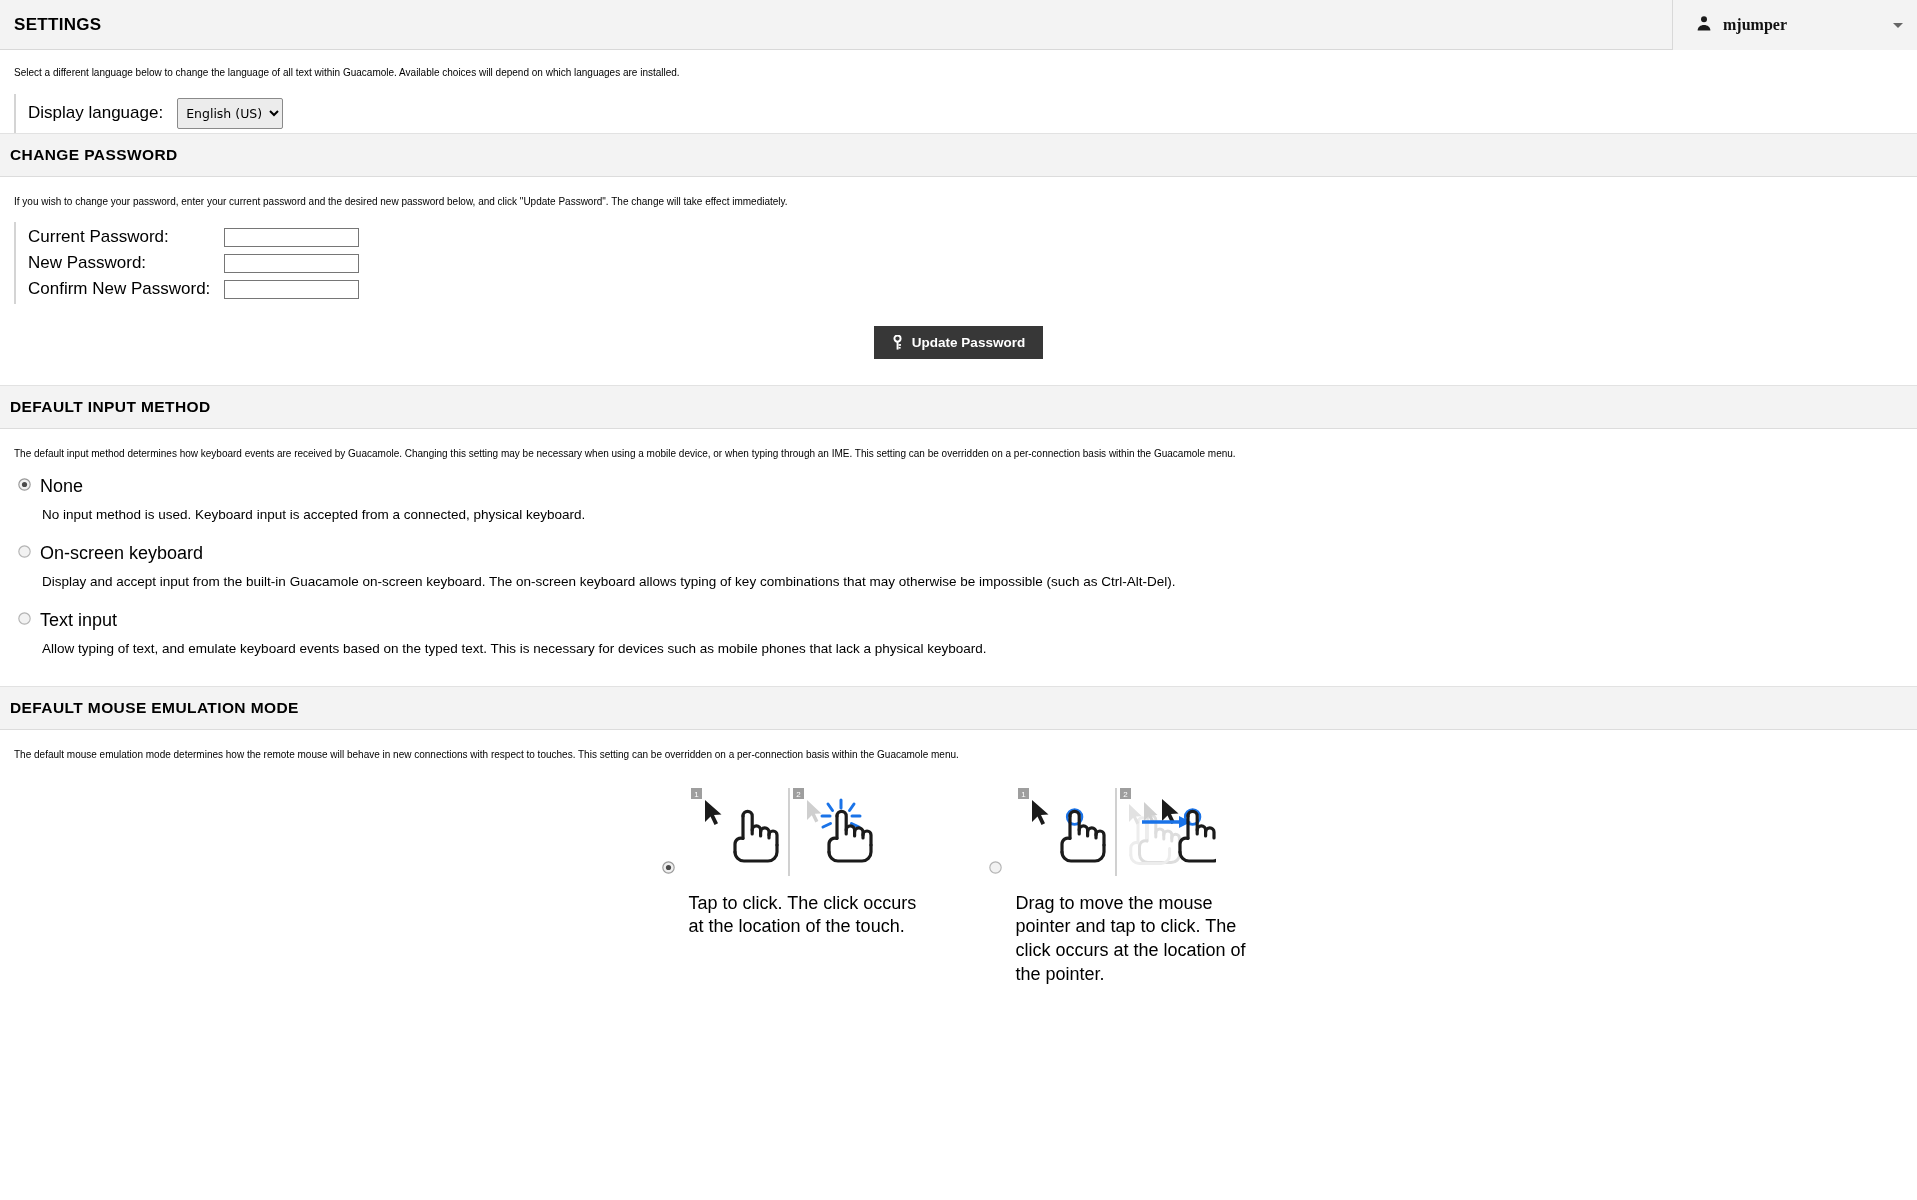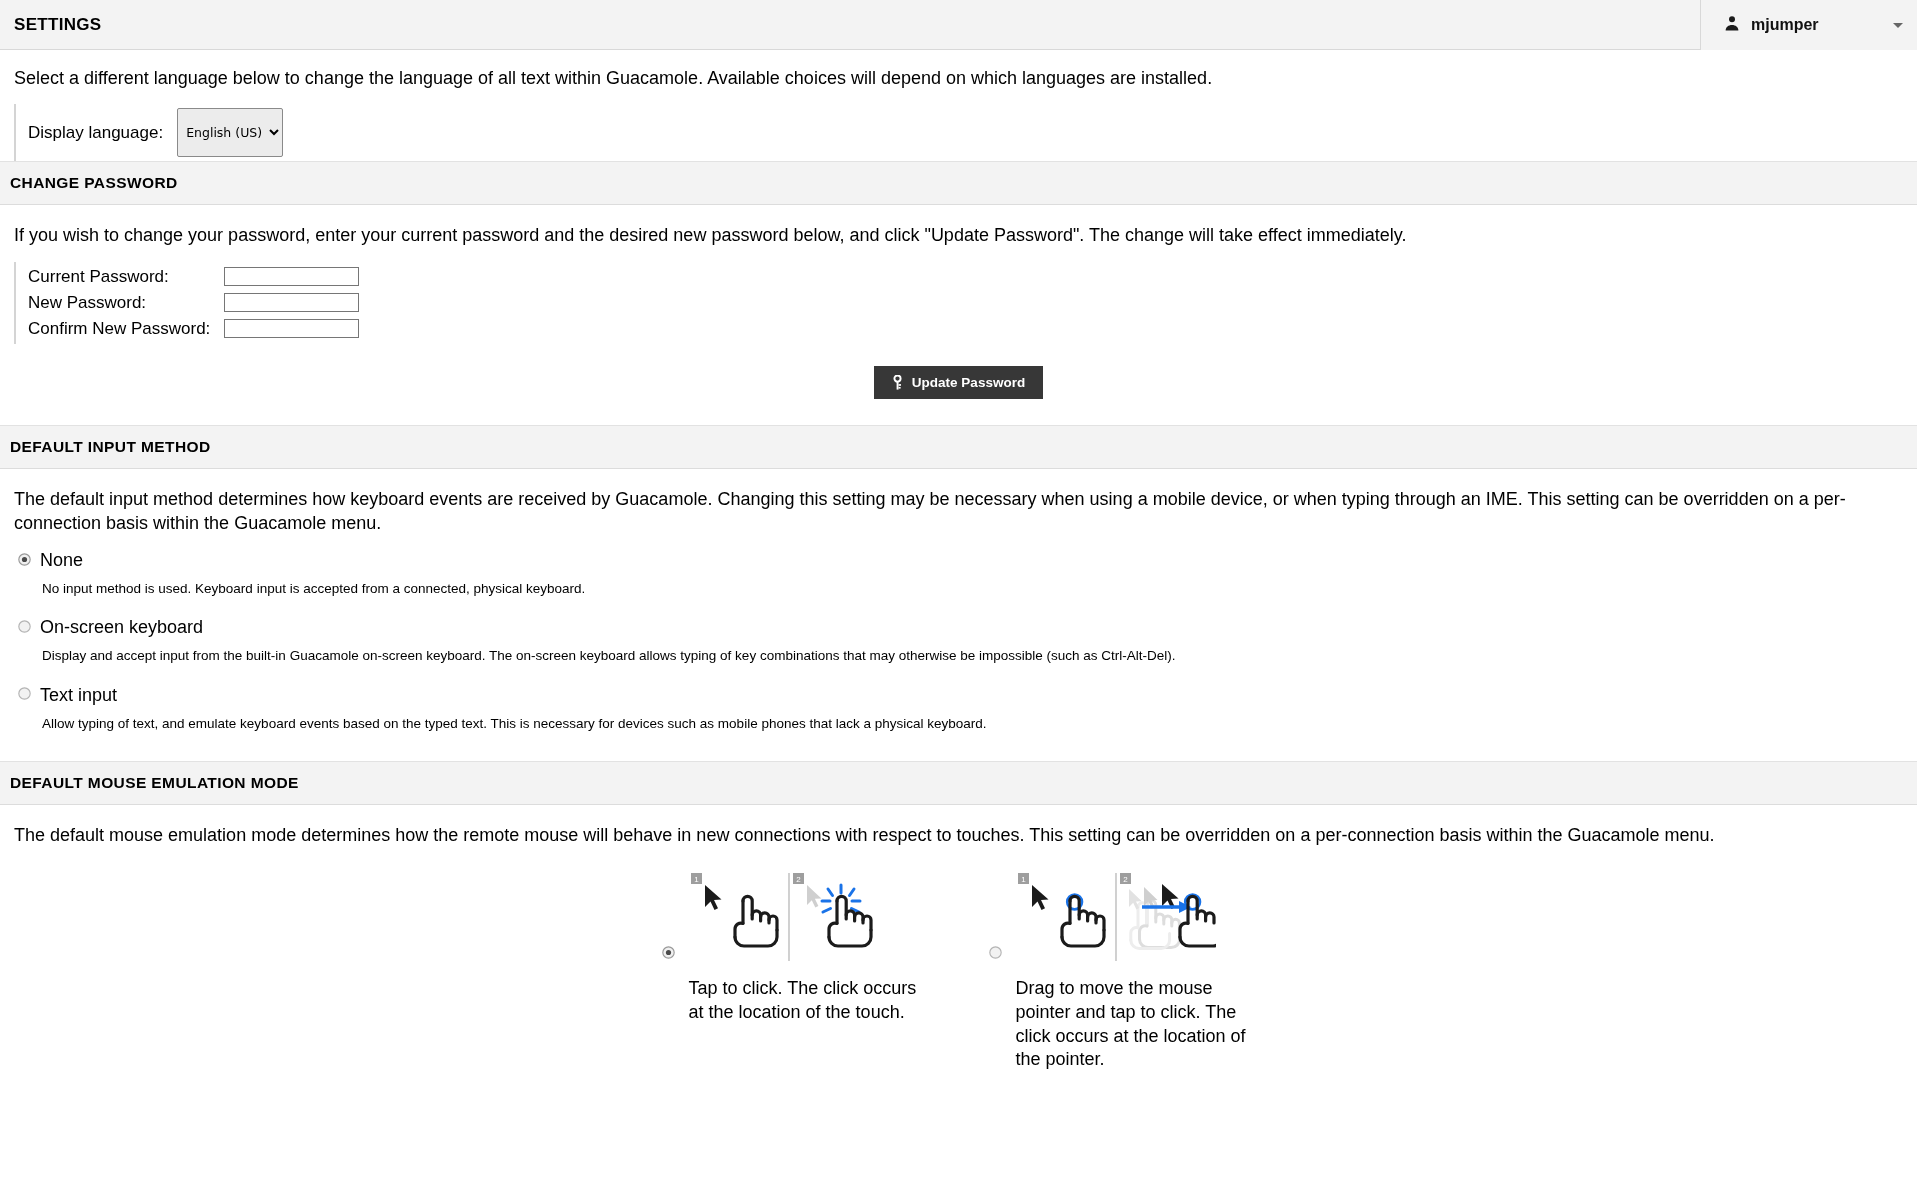--- a/index.html
+++ b/index.html
@@ -25,28 +25,29 @@
     font-size: 17px;
     font-weight: bold;
     letter-spacing: 0.3px;
     padding-left: 14px;
     color: #000;
   }
   .user-menu {
     position: absolute;
     right: 0; top: 0;
     height: 50px;
-    width: 217px;
+    width: 245px;
     border-left: 1px solid #d8d8d8;
     display: flex;
     align-items: center;
     gap: 10px;
     padding: 0 14px 0 22px;
     background: #f3f3f3;
     cursor: pointer;
+    font-family: Liberation Serif, serif;
   }
   .user-icon { width: 18px; height: 18px; flex: 0 0 auto; }
   .user-name {
     font-size: 16px;
     font-weight: bold;
     color: #111;
     flex: 1 1 auto;
   }
   .caret {
     width: 0; height: 0;
@@ -67,21 +68,21 @@
   }
   .section-header h2 {
     margin: 0;
     font-size: 15.5px;
     font-weight: bold;
     letter-spacing: 0.4px;
     color: #000;
   }
 
   .body-text {
-    font-size: 18px;
+    font-size: 10px;
     line-height: 1.35;
     color: #000;
     padding: 0 14px;
   }
 
   
   .lang-block {
     padding: 16px 0 0 0;
   }
   .form-group {
@@ -95,21 +96,21 @@
     display: table-cell;
     font-size: 17px;
     padding: 3px 14px 3px 0;
     white-space: nowrap;
     vertical-align: middle;
   }
   .form-field { display: table-cell; vertical-align: middle; padding: 2px 0; }
   select.lang-select {
     font-family: "DejaVu Sans", sans-serif;
     font-size: 12.5px;
-    padding: 15px 4px;
+    padding: 6px 4px;
     border: 1px solid #8a8a8a;
     background: #ececec;
     border-radius: 2px;
     color: #000;
   }
   input.text-input {
     width: 135px;
     height: 19px;
     border: 1px solid #767676;
     background: #ffffff;

